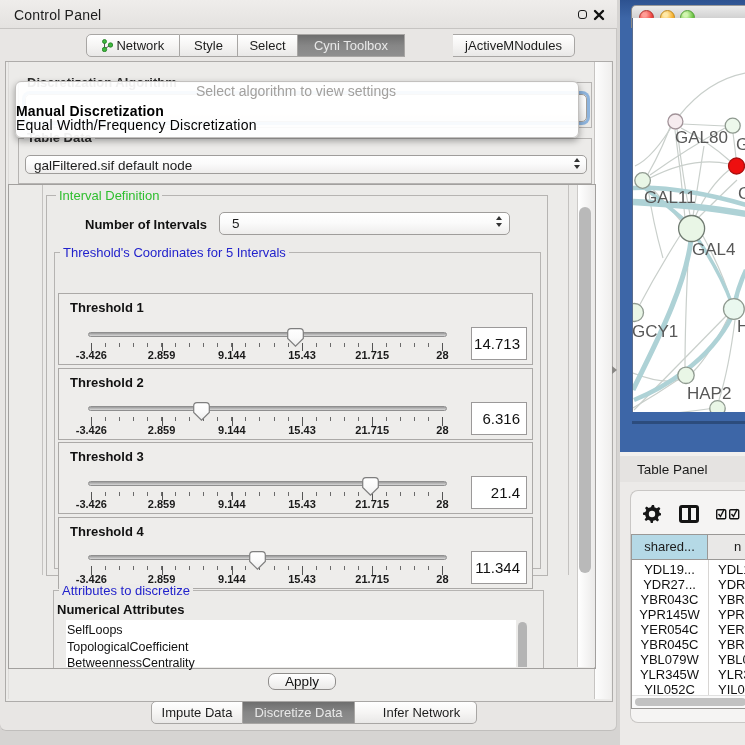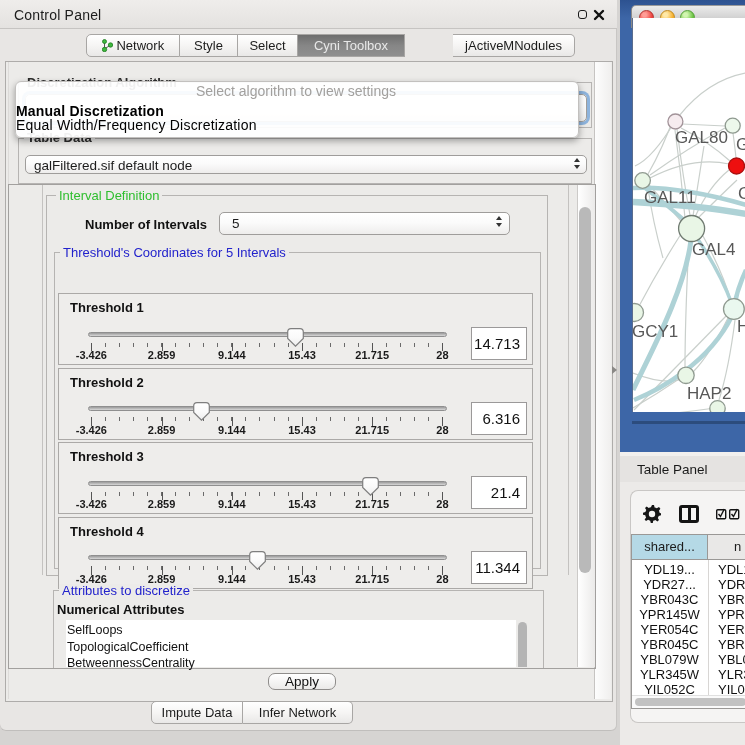--- a/index.html
+++ b/index.html
@@ -222,21 +222,22 @@
 <div class="abs" style="left:66px;top:620px;width:450px;height:47px;background:#fff;"></div>
 <div class="abs" style="left:67px;top:623px;font-size:12.5px;color:#111;">SelfLoops</div>
 <div class="abs" style="left:67px;top:639.5px;font-size:12.5px;color:#111;">TopologicalCoefficient</div>
 <div class="abs" style="left:67px;top:656px;font-size:12.5px;color:#111;">BetweennessCentrality</div>
 <div class="abs" style="left:518px;top:622px;width:9px;height:45px;background:#b4b4b4;border-radius:4.5px 4.5px 0 0;"></div>
 
 <div class="abs" style="left:268px;top:673px;width:66px;height:15px;border:1px solid #8f8d8b;border-radius:7px;background:linear-gradient(to bottom,#ffffff,#ebeae9);font-size:13.5px;color:#111;text-align:center;line-height:15px;">Apply</div>
 
 <div class="abs" style="left:151px;top:701px;">
   <div class="seg first" style="width:90px;">Impute Data</div>
-  <div class="seg last" style="width:109px;">Infer Network</div>
+  <div class="seg sel" style="width:111px;">Discretize Data</div>
+  <div class="seg last" style="width:109px;padding-left:12px;">Infer Network</div>
 </div>
 
 <div class="abs" style="left:612px;top:366px;width:0;height:0;border-top:4px solid transparent;border-bottom:4px solid transparent;border-left:5px solid #8a8886;"></div>
 
 <div class="abs" style="left:617px;top:0;width:128px;height:455px;background:#d6d4d2;"></div>
 <div class="abs" style="left:620px;top:0;width:125px;height:452px;background:linear-gradient(to bottom,#2d5290 0%,#3d66a7 4%,#3d66a7 100%);"></div>
 
 <div class="abs" style="left:631px;top:5px;width:114px;height:22px;background:linear-gradient(to bottom,#ebebeb 0%,#d6d6d6 45%,#b9b9b9 100%);border-left:1px solid #8a8a8a;border-top:1px solid #9a9a9a;border-radius:5px 0 0 0;"></div>
 <div class="abs" style="left:639px;top:10px;width:13px;height:13px;border-radius:50%;background:radial-gradient(circle at 35% 30%,#ff9d96 15%,#ed4540 60%,#d62f2a 100%);border:0.5px solid #b03330;"></div>
 <div class="abs" style="left:660px;top:10px;width:13px;height:13px;border-radius:50%;background:radial-gradient(circle at 35% 30%,#ffe9a8 15%,#f5b031 60%,#e09a18 100%);border:0.5px solid #c08a20;"></div>

